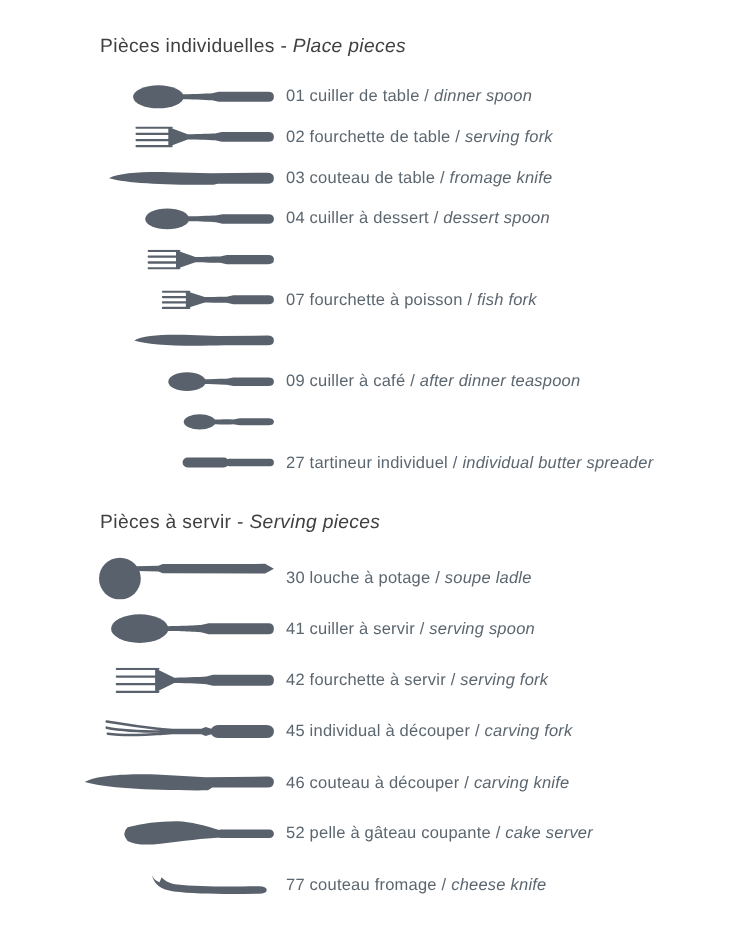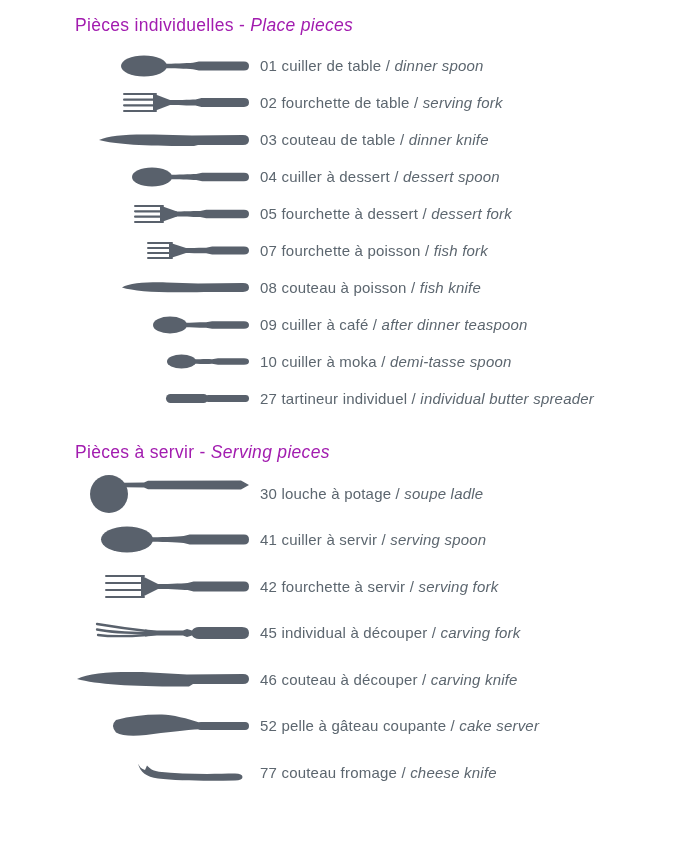--- a/index.html
+++ b/index.html
@@ -3,22 +3,22 @@
 <meta charset="utf-8">
 <style>
   html,body{margin:0;padding:0;background:#ffffff;}
   body{
     width:674px;height:862px;overflow:hidden;
     font-family:"Liberation Sans", sans-serif;
     color:#5c666f;
   }
   .page{padding:14px 0 0 75px;width:599px;}
   .section-title{
-    margin:0;font-size:17.5px;font-weight:400;line-height:23px;
-    color:#a21caf;letter-spacing:0.3px;
+    margin:16px;font-size:17.5px;font-weight:400;line-height:23px;
+    color:#404040;letter-spacing:0.3px;
   }
   .section-title .en{font-style:italic;}
   .rows{margin-top:10px;}
   .rows.serve{margin-top:6px;}
   .section-serving{margin-top:24px;}
   .row{display:flex;align-items:center;}
   .row.place{height:37px;}
   .row.serve{height:46.5px;}
   .icon-cell{
     width:175px;flex:0 0 175px;display:flex;
@@ -78,21 +78,21 @@
         <div class="row place">
           <div class="icon-cell">
             <svg width="153" height="14" viewBox="0 0 153 14" fill="#59616c" xmlns="http://www.w3.org/2000/svg">
               <path d="M 2 7 C 11.4 2 33.3 1 57 1.5 L 95 2.5 L 146 2 Q 152 2 152 7 Q 152 12 146 12 L 101 12 L 97 13 C 52.3 13.2 19 11.6 2 7 Z"></path>
             </svg>
           </div>
        <div class="label">
          <span class="code">03</span>
          <span class="fr">couteau de table</span>
          <span class="slash">/</span>
-         <span class="en">dinner knife</span>
+         <span class="en">fromage knife</span>
        </div>
         </div>
         <div class="row place">
           <div class="icon-cell">
             <svg width="119" height="20" viewBox="0 0 119 20" fill="#59616c" xmlns="http://www.w3.org/2000/svg">
               <ellipse cx="21" cy="10" rx="20" ry="9.5"></ellipse>
               <path d="M 38 7.8 C 46 7.8 59.2 7.2 65.2 7 L 71.2 5.7 L 113 5.7 Q 118 5.7 118 10 Q 118 14.3 113 14.3 L 71.2 14.3 L 65.2 13 C 59.2 12.8 46 12.2 38 12.2 Z"></path>
             </svg>
           </div>
        <div class="label">
@@ -106,26 +106,20 @@
           <div class="icon-cell">
             <svg width="116" height="18" viewBox="0 0 116 18" fill="#59616c" xmlns="http://www.w3.org/2000/svg">
               <rect x="0" y="0" width="30" height="2.1" rx="1.05"></rect>
               <rect x="0" y="5.3" width="30" height="2.1" rx="1.05"></rect>
               <rect x="0" y="10.6" width="30" height="2.1" rx="1.05"></rect>
               <rect x="0" y="15.9" width="30" height="2.1" rx="1.05"></rect>
               <path d="M 26 0.5 L 43 6.4 L 43 11.6 L 26 17.5 Z"></path>
               <path d="M 41 6.6 C 49 6.6 60.2 6 66.2 6.1 L 72.2 4.8 L 110 4.8 Q 115 4.8 115 9 Q 115 13.2 110 13.2 L 72.2 13.2 L 66.2 11.9 C 60.2 12 49 11.4 41 11.4 Z"></path>
             </svg>
           </div>
-       <div class="label">
-         <span class="code">05</span>
-         <span class="fr">fourchette à dessert</span>
-         <span class="slash">/</span>
-         <span class="en">dessert fork</span>
-       </div>
         </div>
         <div class="row place">
           <div class="icon-cell">
             <svg width="103" height="17" viewBox="0 0 103 17" fill="#59616c" xmlns="http://www.w3.org/2000/svg">
               <rect x="0" y="0" width="26" height="2.1" rx="1.05"></rect>
               <rect x="0" y="5" width="26" height="2.1" rx="1.05"></rect>
               <rect x="0" y="9.9" width="26" height="2.1" rx="1.05"></rect>
               <rect x="0" y="14.9" width="26" height="2.1" rx="1.05"></rect>
               <path d="M 22 0.5 L 39 5.9 L 39 11.1 L 22 16.5 Z"></path>
               <path d="M 37 6.1 C 45 6.1 53.1 5.5 59.1 5.7 L 65.1 4.5 L 97 4.5 Q 102 4.5 102 8.5 Q 102 12.5 97 12.5 L 65.1 12.5 L 59.1 11.3 C 53.1 11.5 45 10.9 37 10.9 Z"></path>
@@ -137,26 +131,20 @@
          <span class="slash">/</span>
          <span class="en">fish fork</span>
        </div>
         </div>
         <div class="row place">
           <div class="icon-cell">
             <svg width="130" height="13" viewBox="0 0 130 13" fill="#59616c" xmlns="http://www.w3.org/2000/svg">
               <path d="M 2 6.5 C 9.4 1.9 27.3 1 46.8 1.4 L 78 2.5 L 123 2.1 Q 129 2.1 129 6.5 Q 129 10.9 123 10.9 L 84 10.9 C 42.9 12.2 15.6 10.7 2 6.5 Z"></path>
             </svg>
           </div>
-       <div class="label">
-         <span class="code">08</span>
-         <span class="fr">couteau à poisson</span>
-         <span class="slash">/</span>
-         <span class="en">fish knife</span>
-       </div>
         </div>
         <div class="row place">
           <div class="icon-cell">
             <svg width="98" height="18" viewBox="0 0 98 18" fill="#59616c" xmlns="http://www.w3.org/2000/svg">
               <ellipse cx="18" cy="9" rx="17" ry="8.5"></ellipse>
               <path d="M 32 6.8 C 40 6.8 48.1 6.2 54.1 6.3 L 60.1 5.2 L 92 5.2 Q 97 5.2 97 9 Q 97 12.8 92 12.8 L 60.1 12.8 L 54.1 11.7 C 48.1 11.8 40 11.2 32 11.2 Z"></path>
             </svg>
           </div>
        <div class="label">
          <span class="code">09</span>
@@ -165,26 +153,20 @@
          <span class="en">after dinner teaspoon</span>
        </div>
         </div>
         <div class="row place">
           <div class="icon-cell">
             <svg width="84" height="15" viewBox="0 0 84 15" fill="#59616c" xmlns="http://www.w3.org/2000/svg">
               <ellipse cx="15.5" cy="7.5" rx="14.5" ry="7"></ellipse>
               <path d="M 27 5.3 C 35 5.3 40 4.7 46 5.3 L 52 4.3 L 78 4.3 Q 83 4.3 83 7.5 Q 83 10.7 78 10.7 L 52 10.7 L 46 9.7 C 40 10.3 35 9.7 27 9.7 Z"></path>
             </svg>
           </div>
-       <div class="label">
-         <span class="code">10</span>
-         <span class="fr">cuiller à moka</span>
-         <span class="slash">/</span>
-         <span class="en">demi-tasse spoon</span>
-       </div>
         </div>
         <div class="row place">
           <div class="icon-cell">
             <svg width="85" height="11" viewBox="0 0 85 11" fill="#59616c" xmlns="http://www.w3.org/2000/svg">
               <rect x="1" y="1" width="42" height="9" rx="4.5"></rect>
               <rect x="40" y="2.1" width="44" height="6.8" rx="3.4"></rect>
             </svg>
           </div>
        <div class="label">
          <span class="code">27</span>

